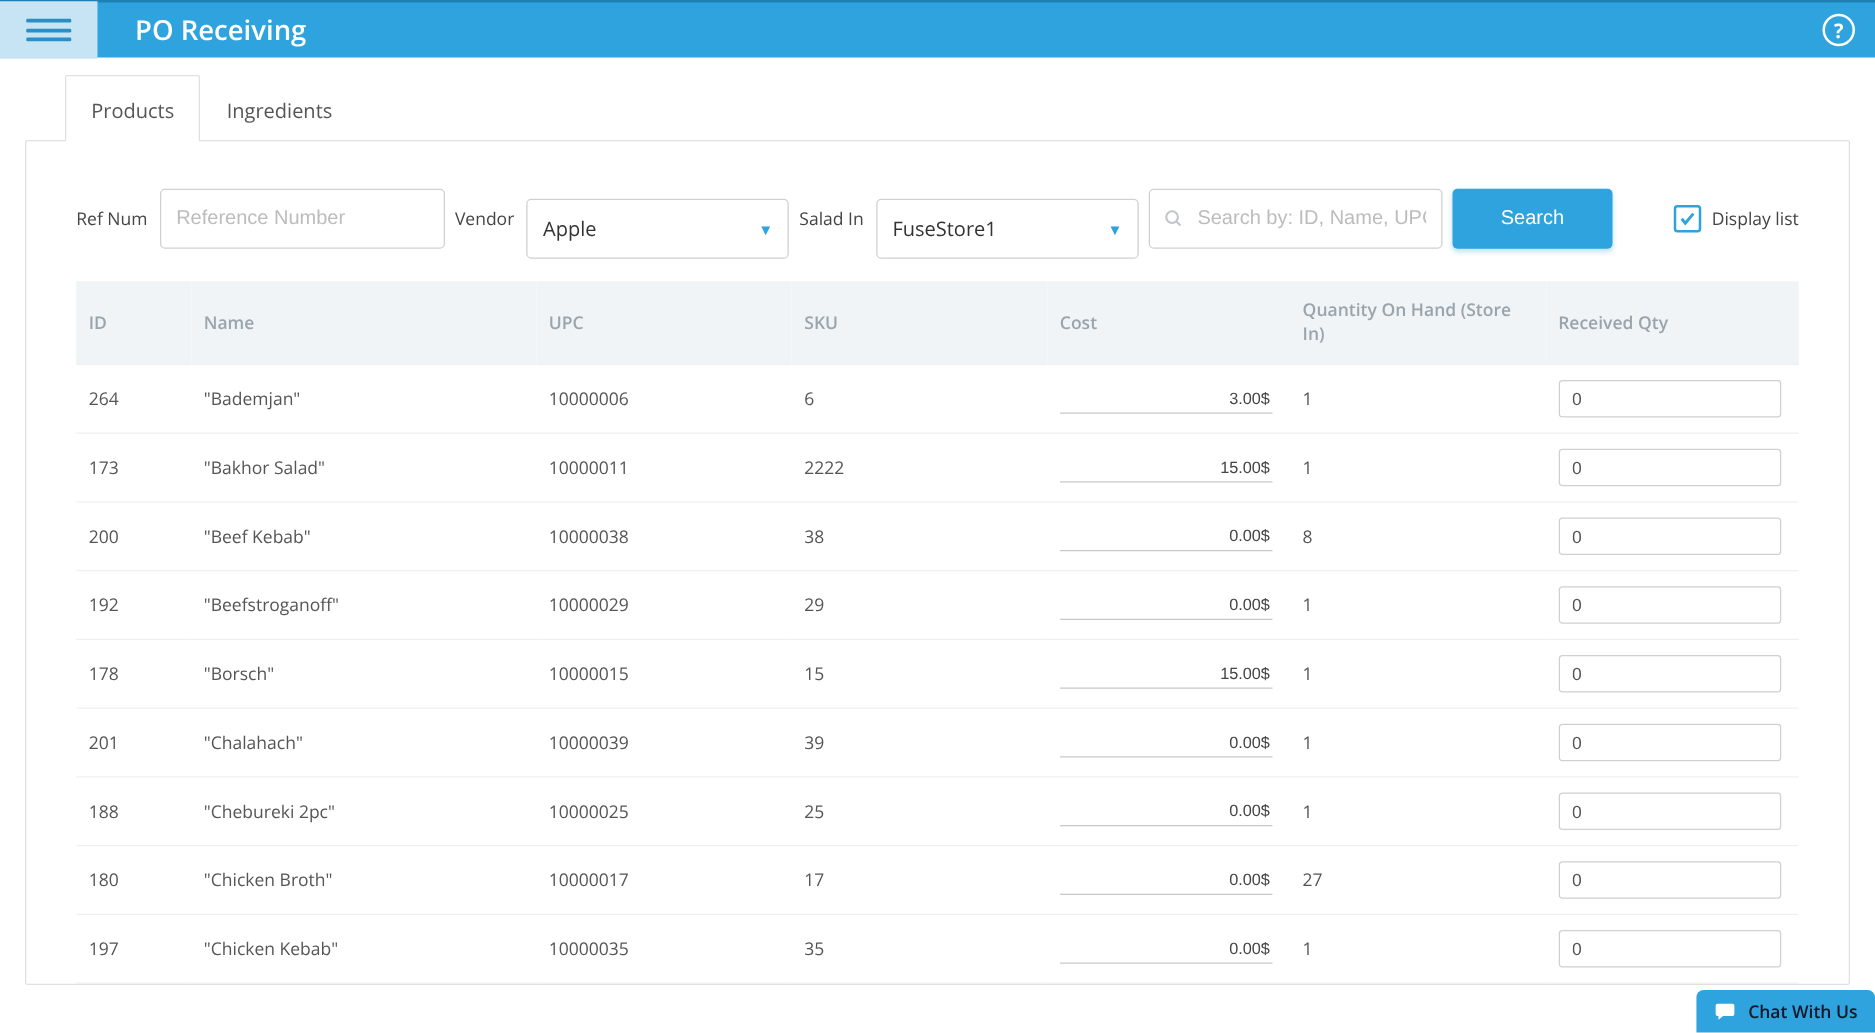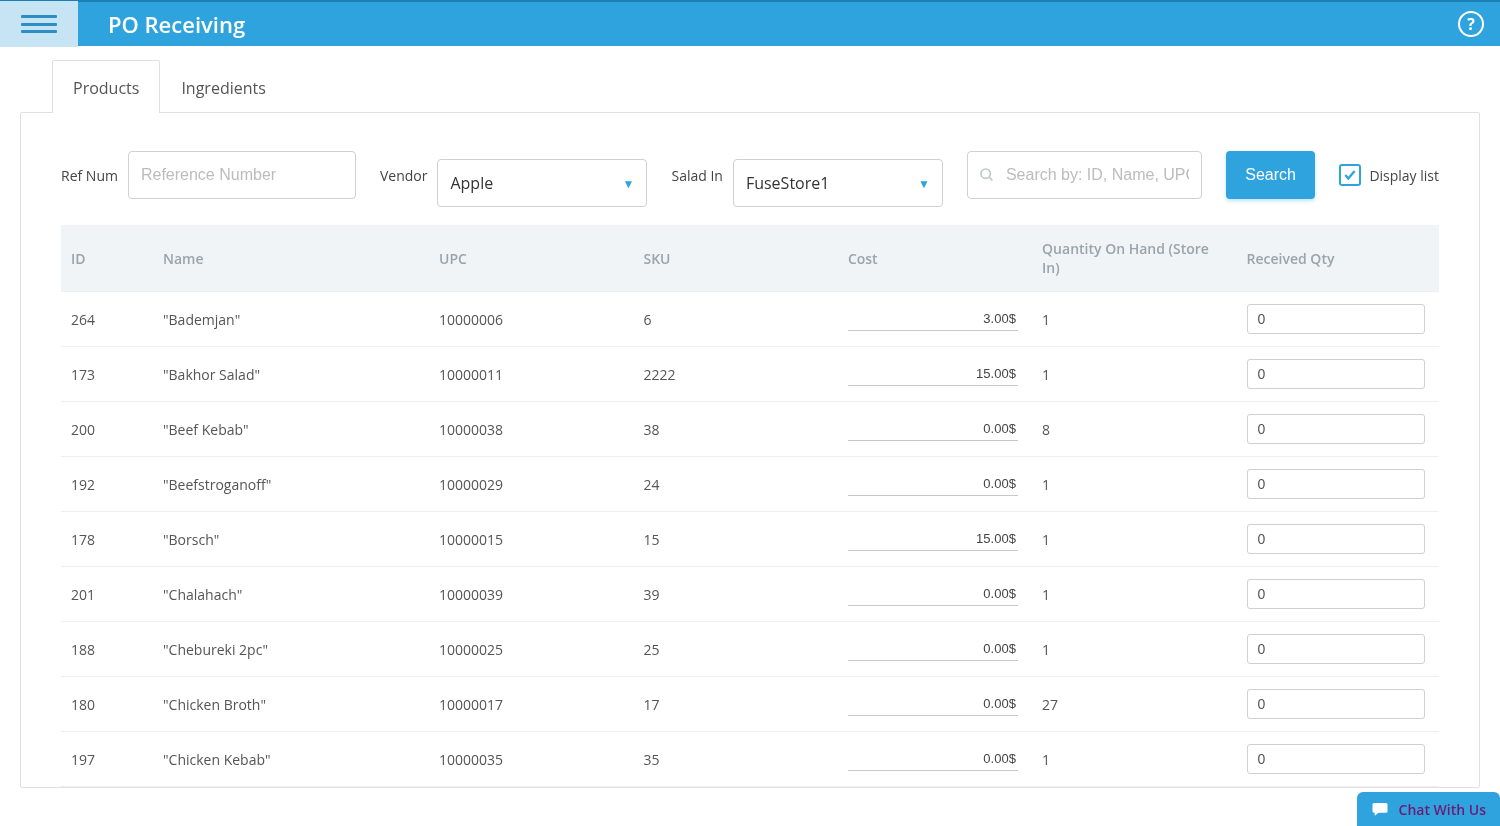--- a/index.html
+++ b/index.html
@@ -17,21 +17,21 @@
 .content { padding: 14px 20px 80px 20px; }
 .panel { border: 1px solid #e0e0e0; border-radius: 2px; background: #fff; }
 
 
 .tabs { display: flex; margin-bottom: -1px; margin-left: 32px; }
 .tab { padding: 16px 20px 14px 20px; border: 1px solid transparent; border-bottom: none; font-size: 16px; color: #555; cursor: pointer; }
 .tab.active { border-color: #e0e0e0; background: #fff; border-radius: 2px 2px 0 0; position: relative; z-index: 2; }
 .tab.active::after { content: ""; position: absolute; left: 0; right: 0; bottom: -1px; height: 2px; background: #fff; }
 
 
-.filters { display: flex; align-items: center; gap: 24px; padding: 30px 40px 18px 40px; flex-wrap: nowrap; }
+.filters { display: flex; align-items: center; gap: 8px; padding: 30px 40px 18px 40px; flex-wrap: nowrap; }
 .filter-group { display: flex; align-items: center; gap: 10px; }
 .filter-label { font-size: 14px; color: #444; white-space: nowrap; }
 
 .input-box { height: 48px; border: 1px solid #d0d0d0; border-radius: 4px; padding: 0 12px; font-size: 16px; color: #333; background: #fff; }
 .input-box::placeholder { color: #bcbcbc; }
 .refnum-input { width: 228px; }
 
 .select-box { height: 48px; border: 1px solid #d0d0d0; border-radius: 4px; background: #fff; display: flex; align-items: center; justify-content: space-between; padding: 0 12px; cursor: pointer; font-size: 16px; color: #333; margin-top: 16px; }
 .vendor-select { width: 210px; }
 .store-select { width: 210px; }
@@ -59,21 +59,21 @@
 .col-upc { width: 200px; }
 .col-sku { width: 200px; }
 .col-cost { width: 190px; }
 .col-qoh { width: 200px; }
 .col-rqty { width: 190px; }
 
 .cost-input { width: 170px; border: none; border-bottom: 1px solid #c8c8c8; text-align: right; font-size: 13px; padding: 4px 2px; background: transparent; color: #444; outline: none; }
 .rqty-input { width: 178px; height: 30px; border: 1px solid #d0d0d0; border-radius: 3px; padding: 0 10px; font-size: 14px; color: #555; }
 
 
-.chat-widget { position: fixed; right: 0; bottom: 0; background: #2ea3dd; color: #701a75; height: 34px; border-radius: 6px 6px 0 0; display: flex; align-items: center; padding: 0 14px; gap: 10px; font-weight: 600; font-size: 14px; cursor: pointer; justify-content: space-between; }
+.chat-widget { position: fixed; right: 0; bottom: 0; background: #2ea3dd; color: #0f172a; height: 34px; border-radius: 6px 6px 0 0; display: flex; align-items: center; padding: 0 14px; gap: 10px; font-weight: 600; font-size: 14px; cursor: pointer; justify-content: space-between; }
 .chat-bubble { width: 18px; height: 18px; }
 </style>
 </head>
 <body>
 
 <div class="topbar">
   <div class="menu-btn">
     <div class="bars">
       <div></div>
         <div></div>
@@ -173,21 +173,21 @@
               <td>10000038</td>
               <td>38</td>
               <td><input class="cost-input" value="0.00$" style=""></td>
               <td>8</td>
               <td><input class="rqty-input" value="0" style=""></td>
             </tr>
             <tr>
               <td>192</td>
               <td>"Beefstroganoff"</td>
               <td>10000029</td>
-              <td>24</td>
+              <td>29</td>
               <td><input class="cost-input" value="0.00$" style=""></td>
               <td>1</td>
               <td><input class="rqty-input" value="0" style=""></td>
             </tr>
             <tr>
               <td>178</td>
               <td>"Borsch"</td>
               <td>10000015</td>
               <td>15</td>
               <td><input class="cost-input" value="15.00$" style=""></td>

